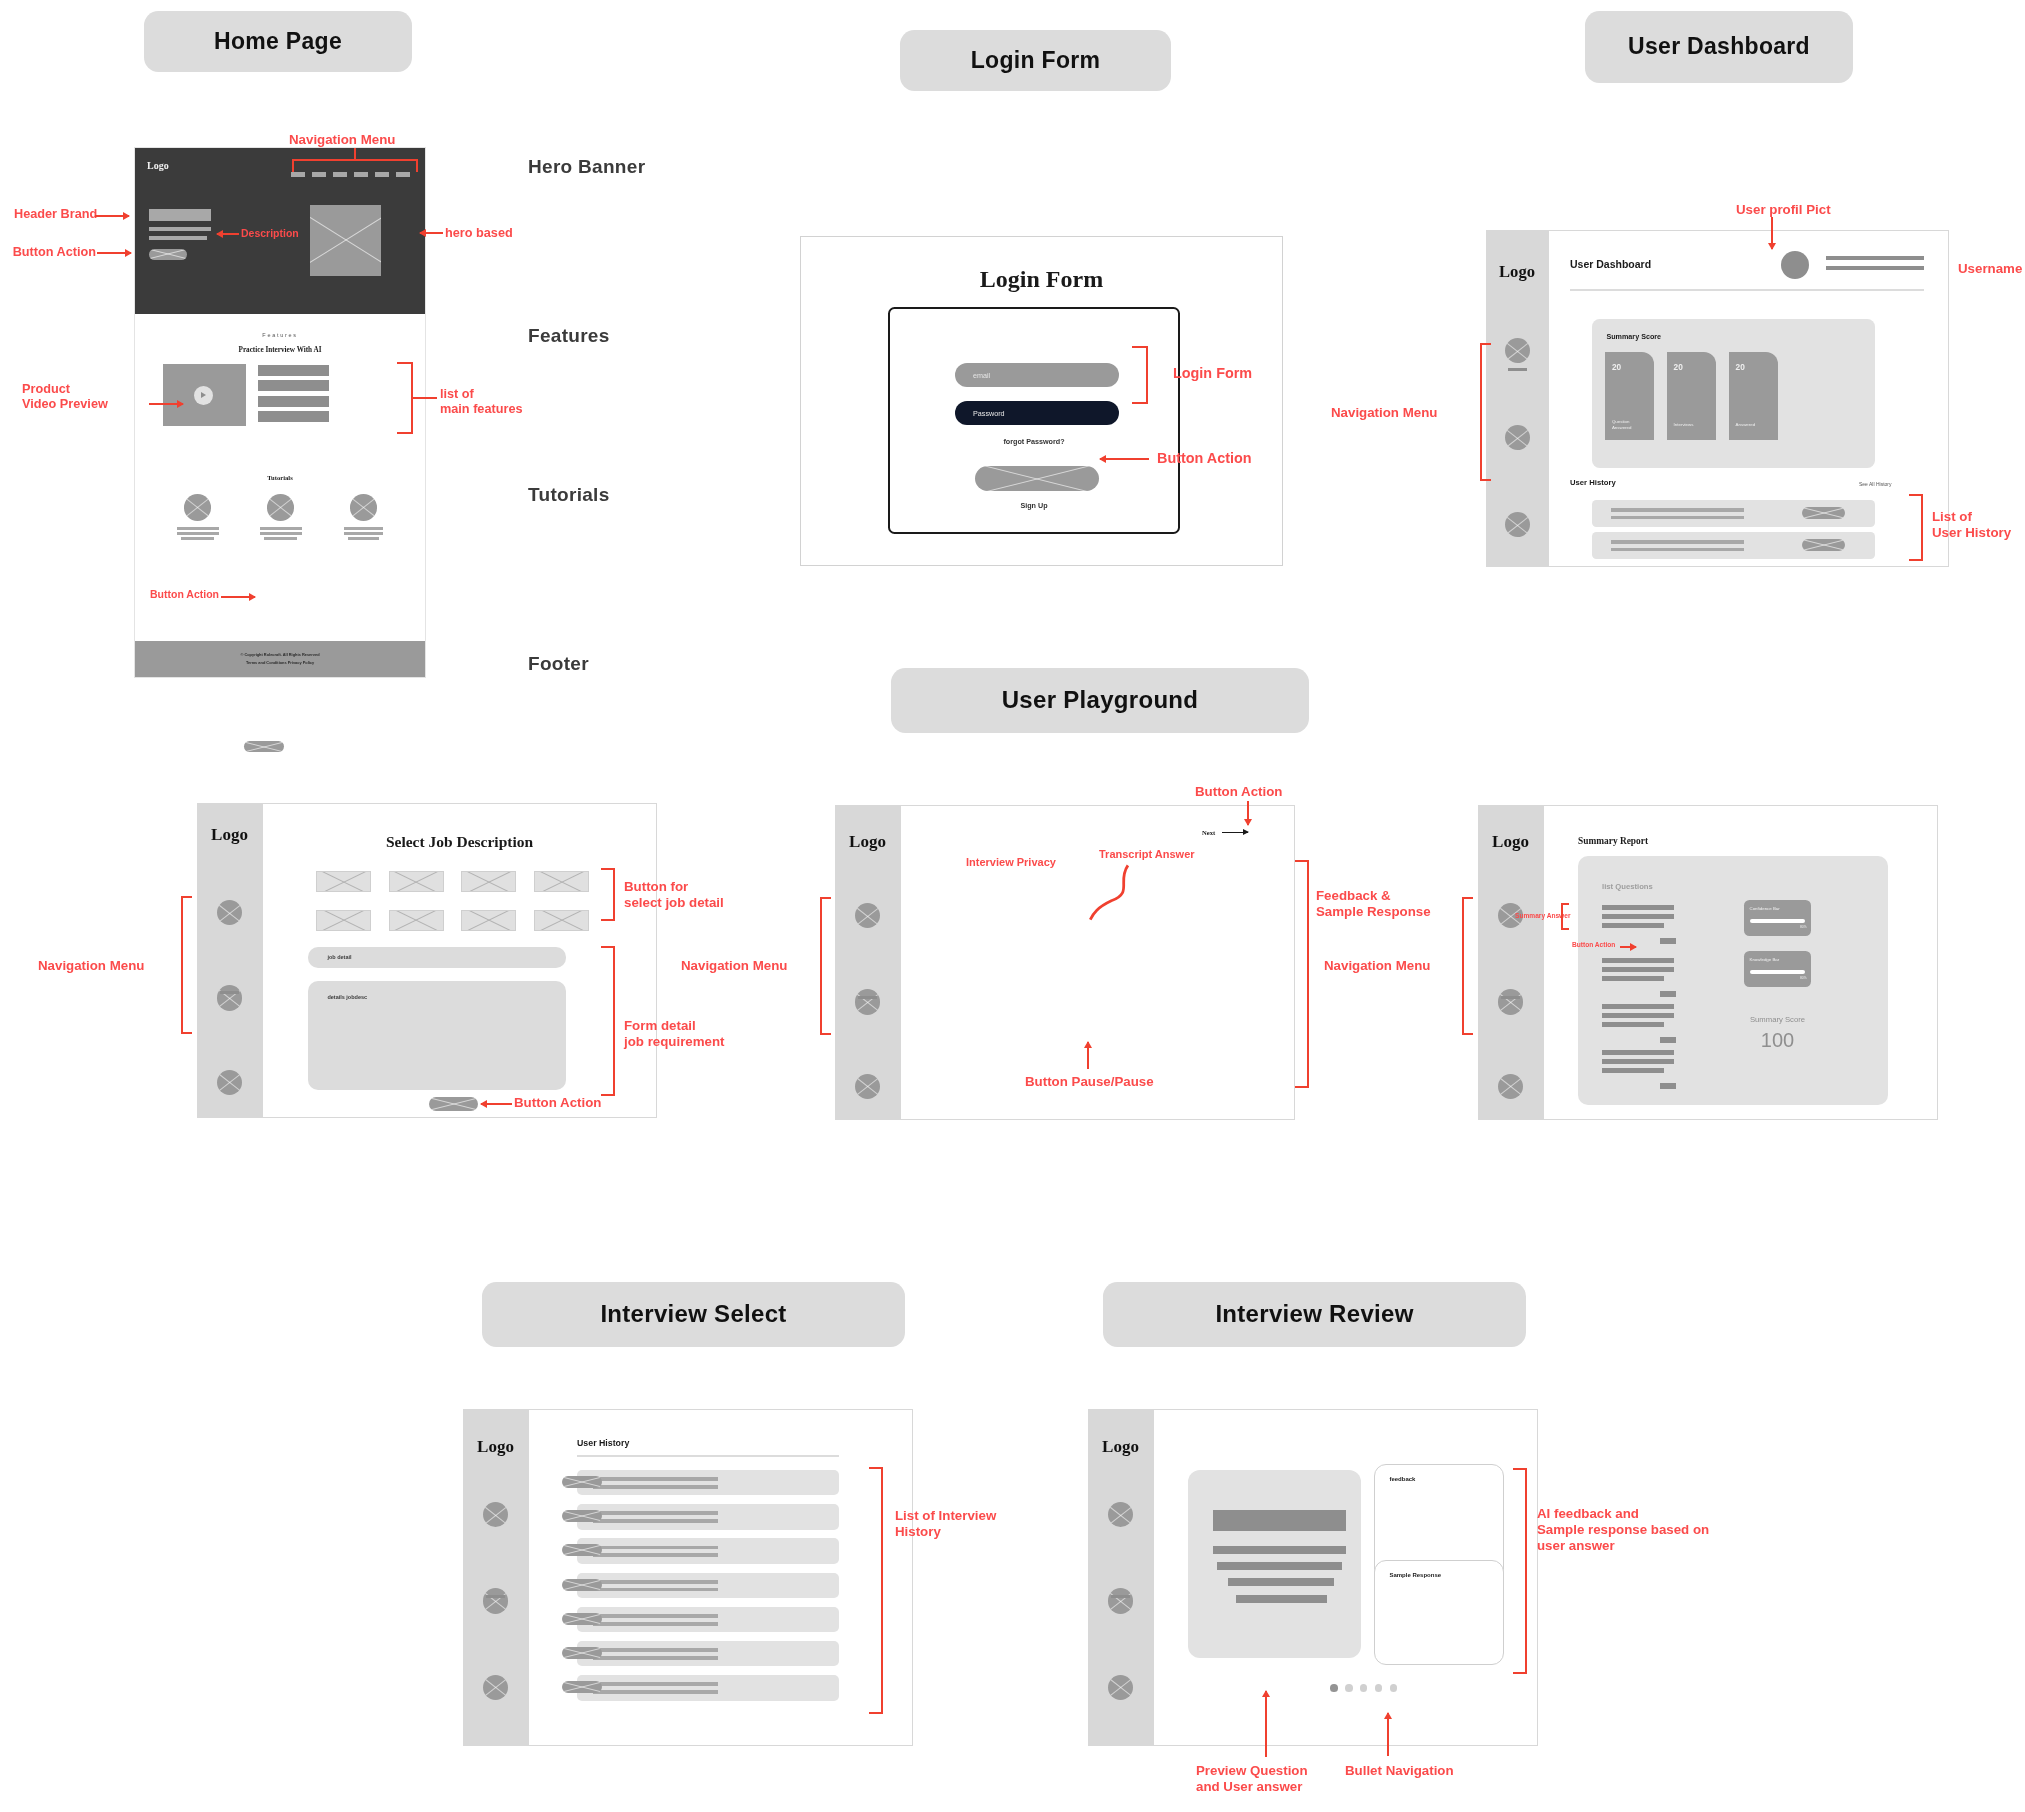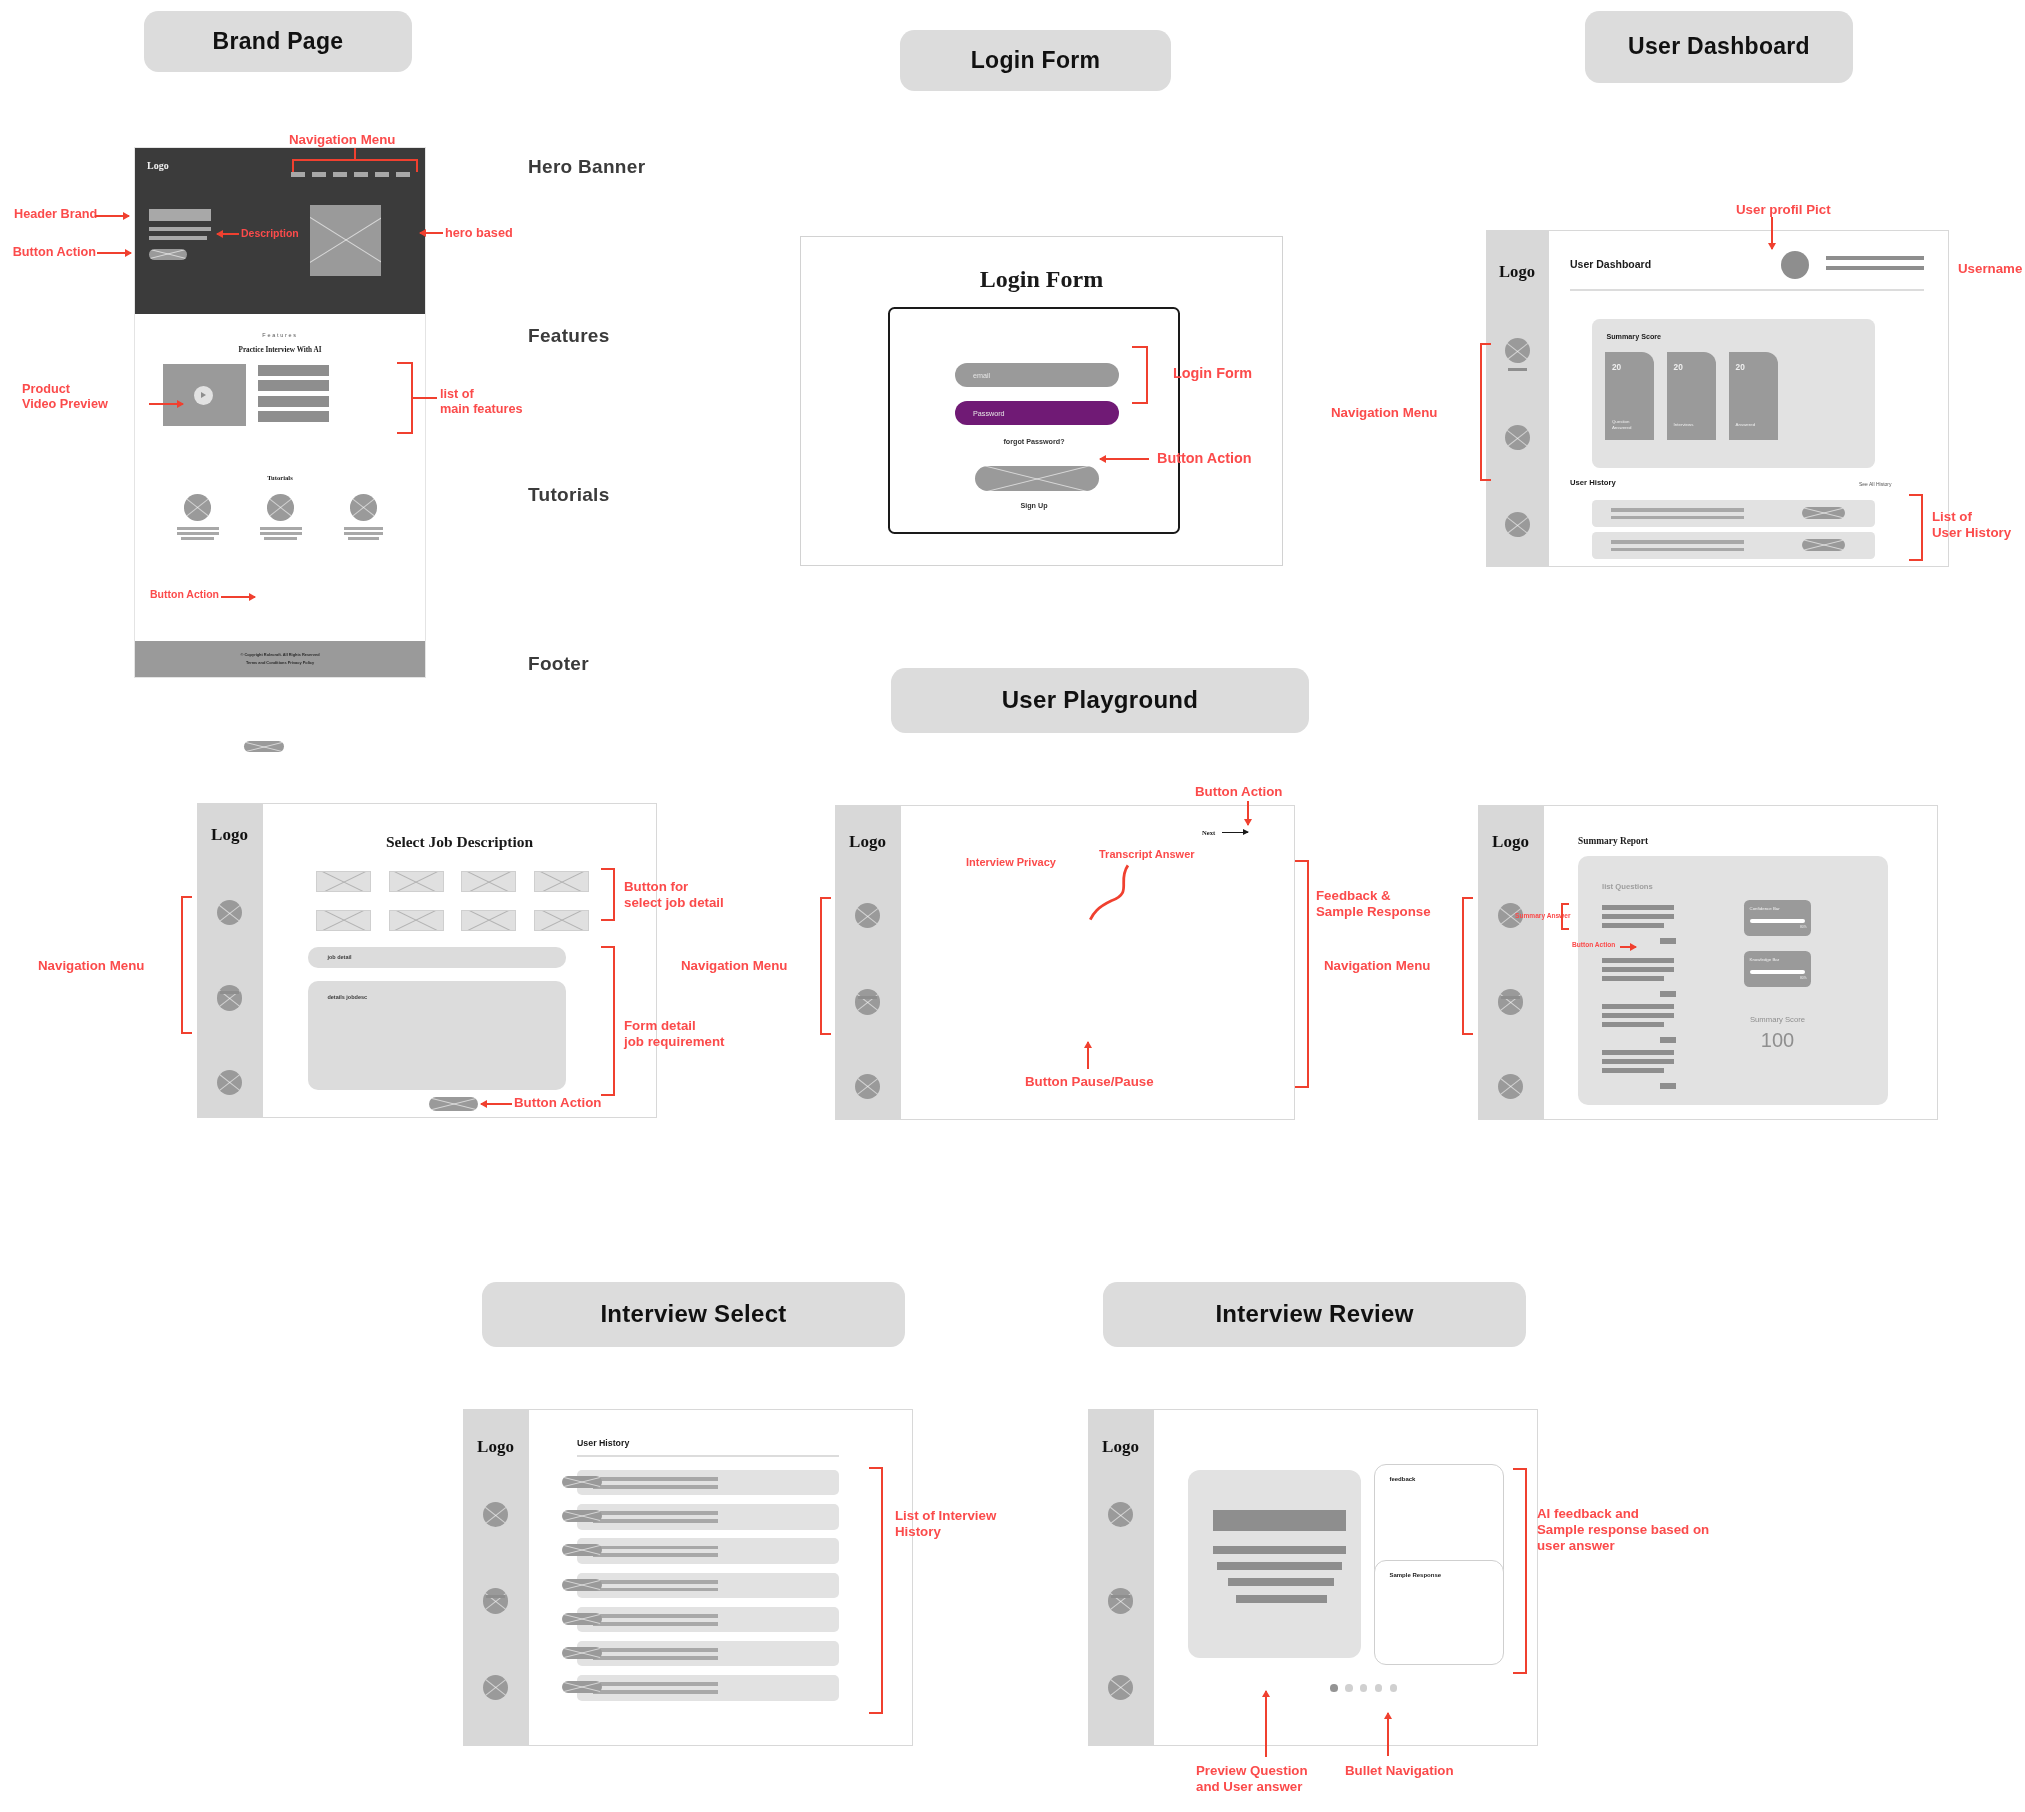--- a/index.html
+++ b/index.html
@@ -89,21 +89,21 @@
   .hero { background:#3b3b3b; width:100%; height:166px; position:relative; }
 
   
   .sec-label { font-weight:700; color:#3b3b3b; letter-spacing:0.3px; }
   .tiny { font-size:6px; }
 </style>
 </head>
 <body>
 
 <div class="pill abs" style="left:144px;top:11px;width:268px;height:61px;font-size:23px;">
-  <span>Brand Page</span>
+  <span>Home Page</span>
 </div>
 
 <div class="pill abs" style="left:900px;top:30px;width:271px;height:61px;font-size:23px;">
   <span>Login Form</span>
 </div>
 
 <div class="pill abs" style="left:1585px;top:11px;width:268px;height:72px;font-size:23px;">
   <span>User
 Dashboard</span>
 </div>
@@ -224,21 +224,21 @@
 <div class="abs ann" style="left:150px;top:588px;font-size:10.5px;">Button Action</div>
 <div class="rl rl-h abs arrow-r" style="left:221px;top:596px;width:34px;"></div>
 
 <div class="panel abs" style="left:800px;top:236px;width:483px;height:330px;">
   <div class="abs" style="left:0;top:29px;width:100%;text-align:center;font-family:'Liberation Serif',serif;font-weight:700;font-size:24px;">Login Form</div>
 
   <div class="abs" style="left:87px;top:70px;width:292px;height:227px;border:2.2px solid #1a1a1a;border-radius:6.6px;">
     <div class="abs" style="left:65px;top:54px;width:164px;height:24px;border-radius:552px;background:#9a9a9a;">
       <span style="position:absolute;left:18px;top:7.7px;font-size:7.2px;color:#e6e6e6;">email</span>
     </div>
-    <div class="abs" style="left:65px;top:92px;width:164px;height:24px;border-radius:552px;background:#701a75;">
+    <div class="abs" style="left:65px;top:92px;width:164px;height:24px;border-radius:552px;background:#0f172a;">
       <span style="position:absolute;left:18px;top:7.7px;font-size:7.2px;color:#e6e6e6;">Password</span>
     </div>
     <div class="abs" style="left:0;top:128px;width:100%;text-align:center;font-size:7.2px;font-weight:700;color:#333;">forgot Password?</div>
     <div class="abs pillbtn" style="left:85px;top:157px;width:124px;height:25.4px;"></div>
     <div class="abs" style="left:0;top:192px;width:100%;text-align:center;font-size:7.2px;font-weight:700;color:#333;">Sign Up</div>
   </div>
 </div>
 
 <div class="abs ann" style="left:1173px;top:365px;font-size:14.4px;">Login Form</div>
 <div class="brk brk-r abs" style="left:1132px;top:346px;width:15.5px;height:58px;"></div>

